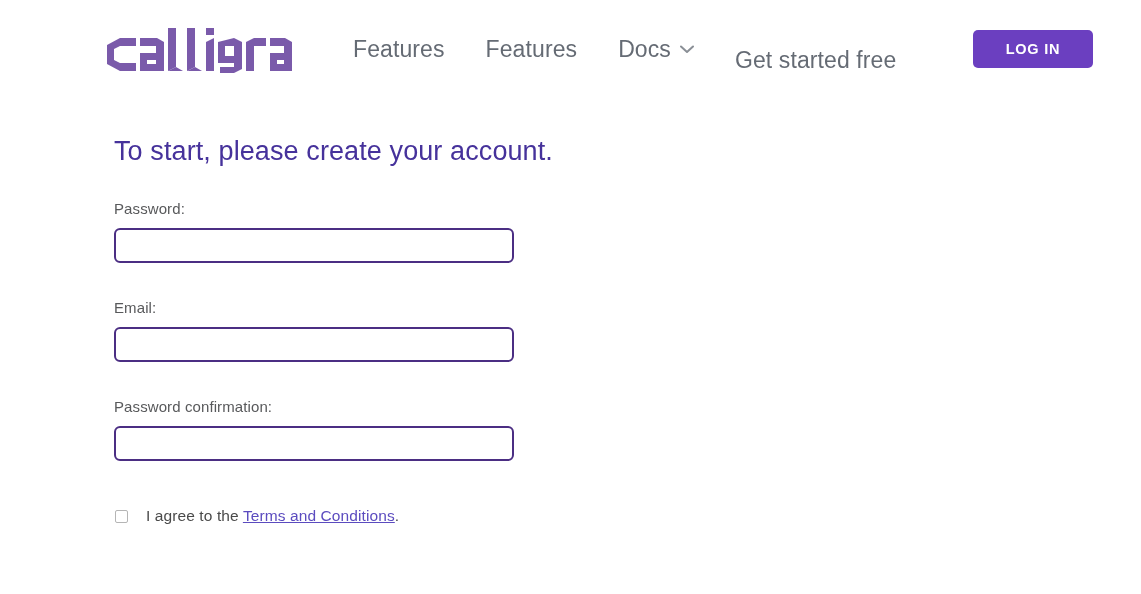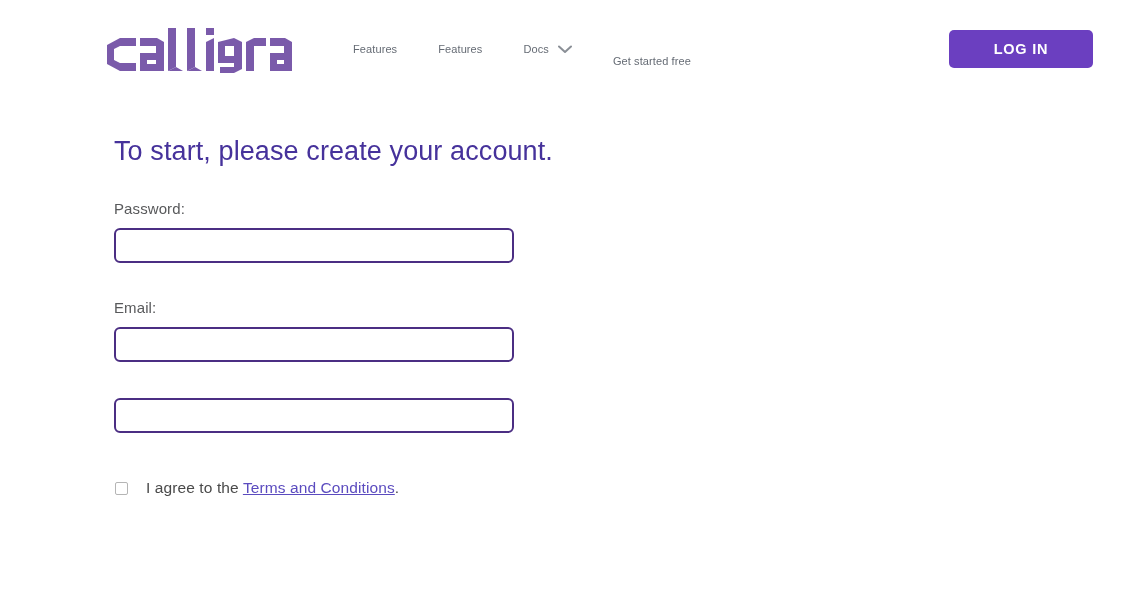--- a/index.html
+++ b/index.html
@@ -33,21 +33,21 @@
     margin-top: 2px;
   }
 
   .nav {
     display: flex;
     align-items: center;
     margin-left: 43px;
   }
 
   .nav-item {
-    font-size: 11px;
+    font-size: 23px;
     color: #656b74;
     letter-spacing: 0.1px;
     margin-right: 41px;
     display: flex;
     align-items: center;
     cursor: pointer;
     white-space: nowrap;
   }
   .nav-item:last-child { margin-right: 0; margin-top: 23px; }
 
@@ -55,21 +55,21 @@
     width: 14px;
     height: 9px;
     margin-left: 9px;
     display: inline-block;
   }
 
   .login-btn {
     position: absolute;
     right: 48px;
     top: 30px;
-    width: 144px;
+    width: 120px;
     height: 38px;
     background: #6b3fc0;
     border: none;
     border-radius: 5px;
     color: #ffffff;
     font-size: 14.5px;
     font-weight: bold;
     letter-spacing: 0.8px;
     font-family: "Liberation Sans", sans-serif;
     cursor: pointer;
@@ -223,20 +223,21 @@
       <label class="field-label">Password:</label>
       <input class="field-input" type="password" value="" style="">
     </div>
 
     <div class="field">
       <label class="field-label">Email:</label>
       <input class="field-input" type="text" value="" style="">
     </div>
 
     <div class="field">
+      <label class="field-label">Password confirmation:</label>
       <input class="field-input" type="password" value="" style="">
     </div>
 
     <div class="terms-row">
       <input class="terms-checkbox" type="checkbox" style="">
       <span class="terms-text">
         <span>I agree to the </span><a class="terms-link">Terms and Conditions</a><span>.</span>
       </span>
     </div>
 

